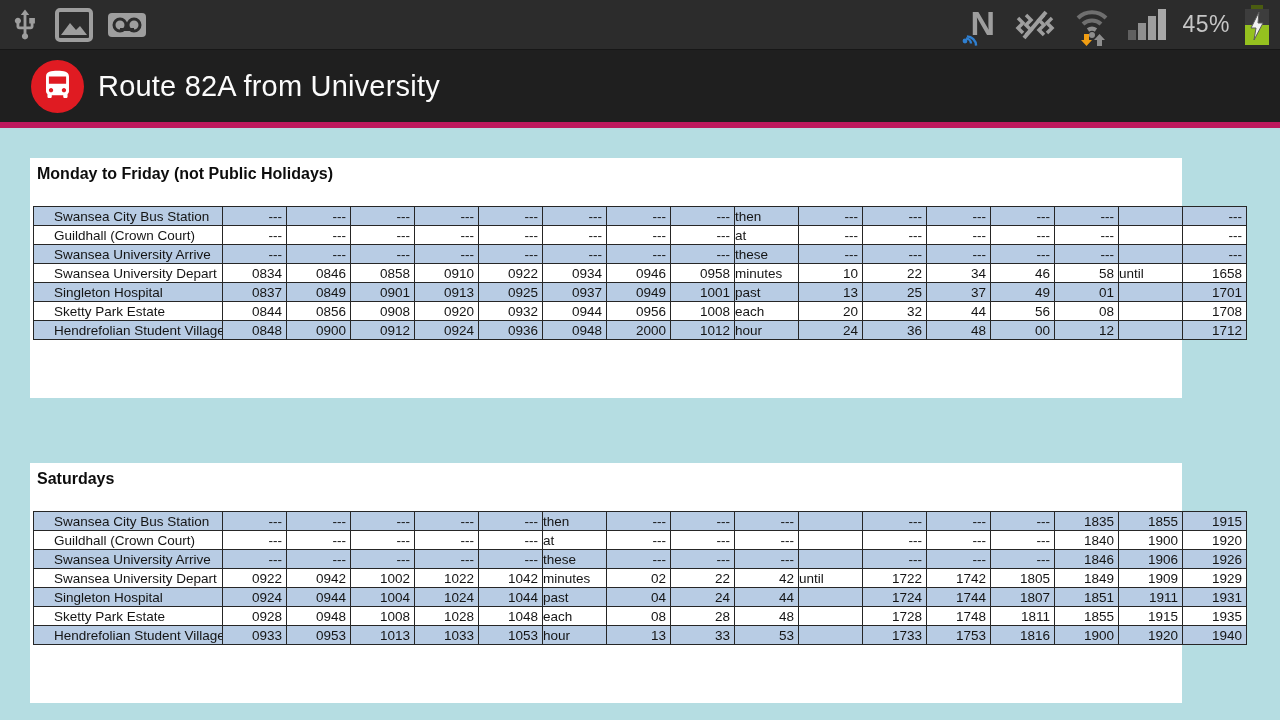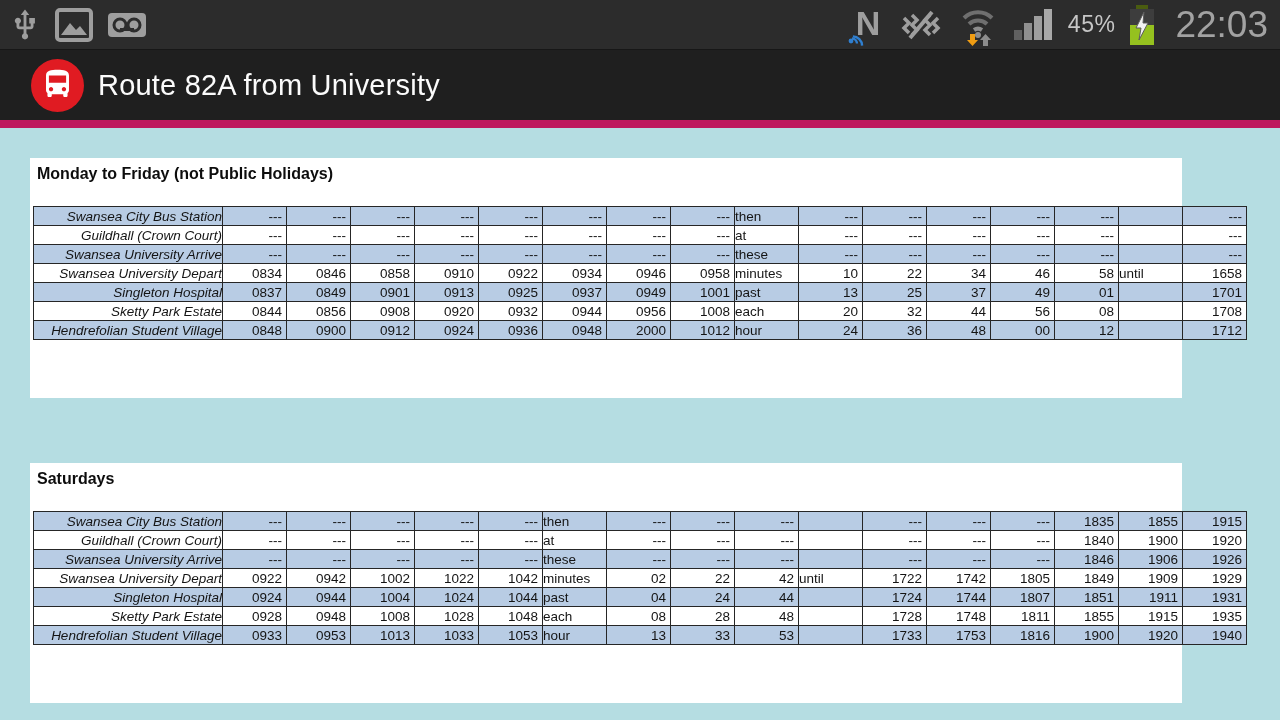--- a/index.html
+++ b/index.html
@@ -17,21 +17,21 @@
   .sb-group { display:flex; align-items:center; gap:12px; }
   .sb-icon { display:flex; align-items:center; justify-content:center; }
   .sb-text { color:#c6c6c6; font-size:23px; letter-spacing:0.5px; }
   .clock { color:#a2a2a2; font-size:37px; margin-left:6px; margin-right:4px; }
   .nfc-wrap { position:relative; width:36px; height:38px; }
   .nfc-n { position:absolute; top:-2px; left:6px; color:#9e9e9e; font-size:34px; font-weight:bold; line-height:38px; }
 
   
   .app-header {
     position:absolute; top:50px; left:0; width:1280px; height:78px;
-    background:#1f1f1f; border-bottom:8px solid #be185d;
+    background:#1f1f1f; border-bottom:6px solid #be185d;
     display:flex; align-items:center;
   }
   .app-icon { width:53px; height:53px; border-radius:50%; margin-left:31px;
     display:flex; align-items:center; justify-content:center; }
   .app-title { color:#fbfbfb; font-size:29px; margin-left:14px; font-weight:400; letter-spacing:0.2px; }
 
   
   .content { position:absolute; top:129px; left:0; width:1280px; height:591px; }
   .panel { position:absolute; left:30px; width:1152px; height:240px; background:#ffffff; }
   .panel-1 { top:29px; }
@@ -41,21 +41,21 @@
   table.timetable {
     position:absolute; left:3px; top:48px;
     border-collapse:collapse; table-layout:fixed; width:1213px;
     font-size:13.5px; color:#141414;
   }
   table.timetable td {
     border:1px solid #262626; height:19px; overflow:hidden; white-space:nowrap;
     background:#ffffff;
   }
   table.timetable tr.hl td { background:#b8cce4; }
-  td.station { text-align:right; padding-left:8px;font-style:italic; }
+  td.station { text-align:left; padding-left:20px; }
   td.num { text-align:right; padding-right:4px; }
   td.word { text-align:left; }
 </style>
 </head>
 <body>
 
 <div class="screen">
 
   <div class="status-bar">
     <div class="sb-group">
@@ -118,21 +118,20 @@
       </span>
       <span class="sb-text">45%</span>
       <span class="sb-icon">
         <svg width="30" height="42" viewBox="0 0 30 42">
           <rect x="9" y="1" width="12" height="5" fill="#4a5c10"></rect>
           <rect x="3" y="5" width="24" height="36" fill="#3d3d3d"></rect>
           <rect x="3" y="21" width="24" height="20" fill="#95c11f"></rect>
           <path d="M17 8 L9 24 h5 L12 36 L21 19 h-5 Z" fill="#f2f2f2" stroke="#5a5a5a" stroke-width="1"></path>
         </svg>
       </span>
-      <span class="clock">22:03</span>
     </div>
   </div>
 
   <div class="app-header">
     <span class="app-icon" id="appIcon">
       <svg width="53" height="53" viewBox="0 0 24 24">
         <circle cx="12" cy="12" r="12" fill="#e01b22"></circle>
         <path fill="#ffffff" transform="translate(4.2,3.6) scale(0.65)" d="M4 16c0 .88.39 1.67 1 2.22V20c0 .55.45 1 1 1h1c.55 0 1-.45 1-1v-1h8v1c0 .55.45 1 1 1h1c.55 0 1-.45 1-1v-1.78c.61-.55 1-1.34 1-2.22V6c0-3.5-3.58-4-8-4s-8 .5-8 4v10zm3.5 1c-.83 0-1.5-.67-1.5-1.5S6.67 14 7.5 14s1.5.67 1.5 1.5S8.33 17 7.5 17zm9 0c-.83 0-1.5-.67-1.5-1.5s.67-1.5 1.5-1.5 1.5.67 1.5 1.5-.67 1.5-1.5 1.5zm1.5-6H6V6h12v5z"></path>
       </svg>
     </span>

